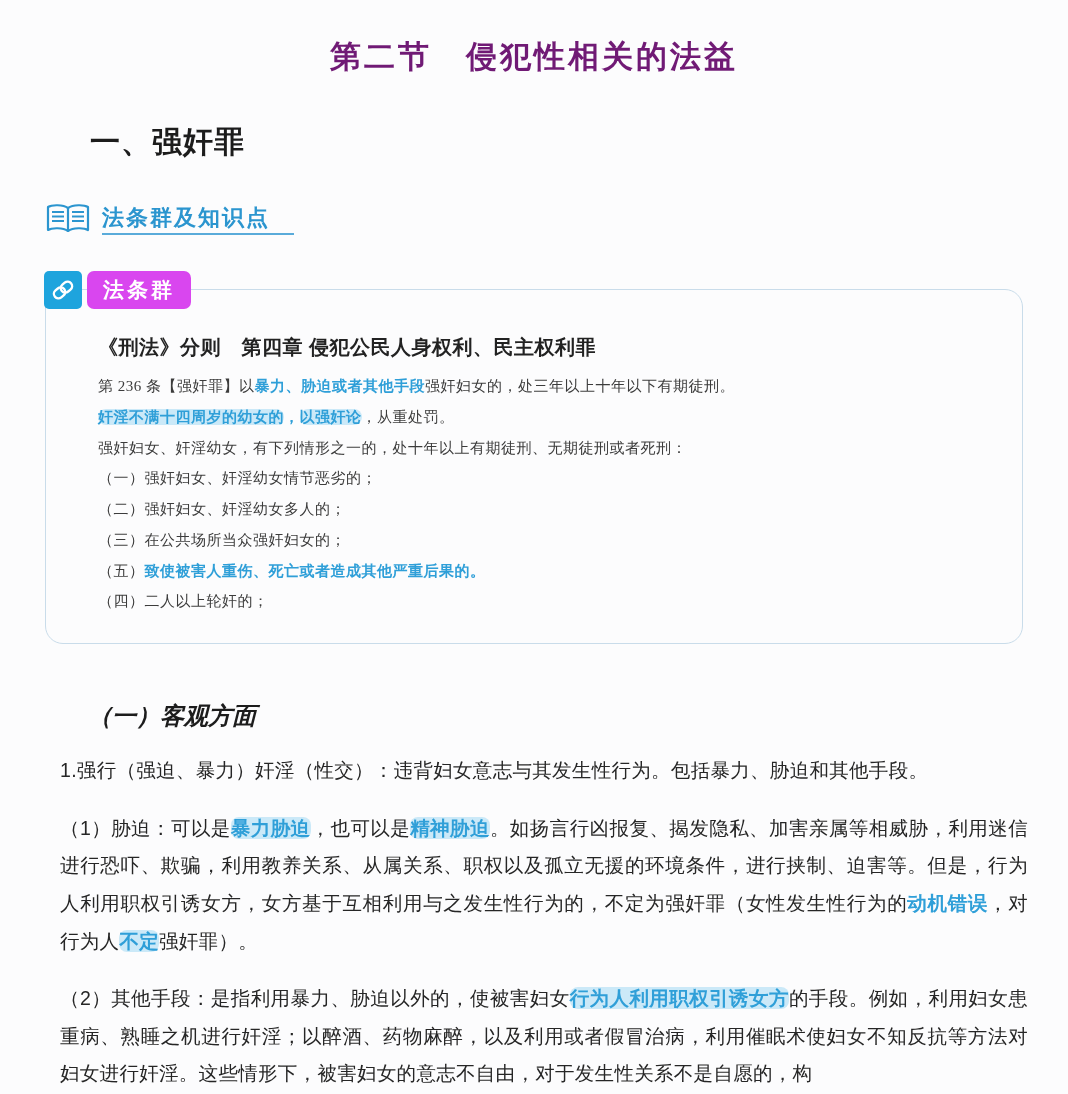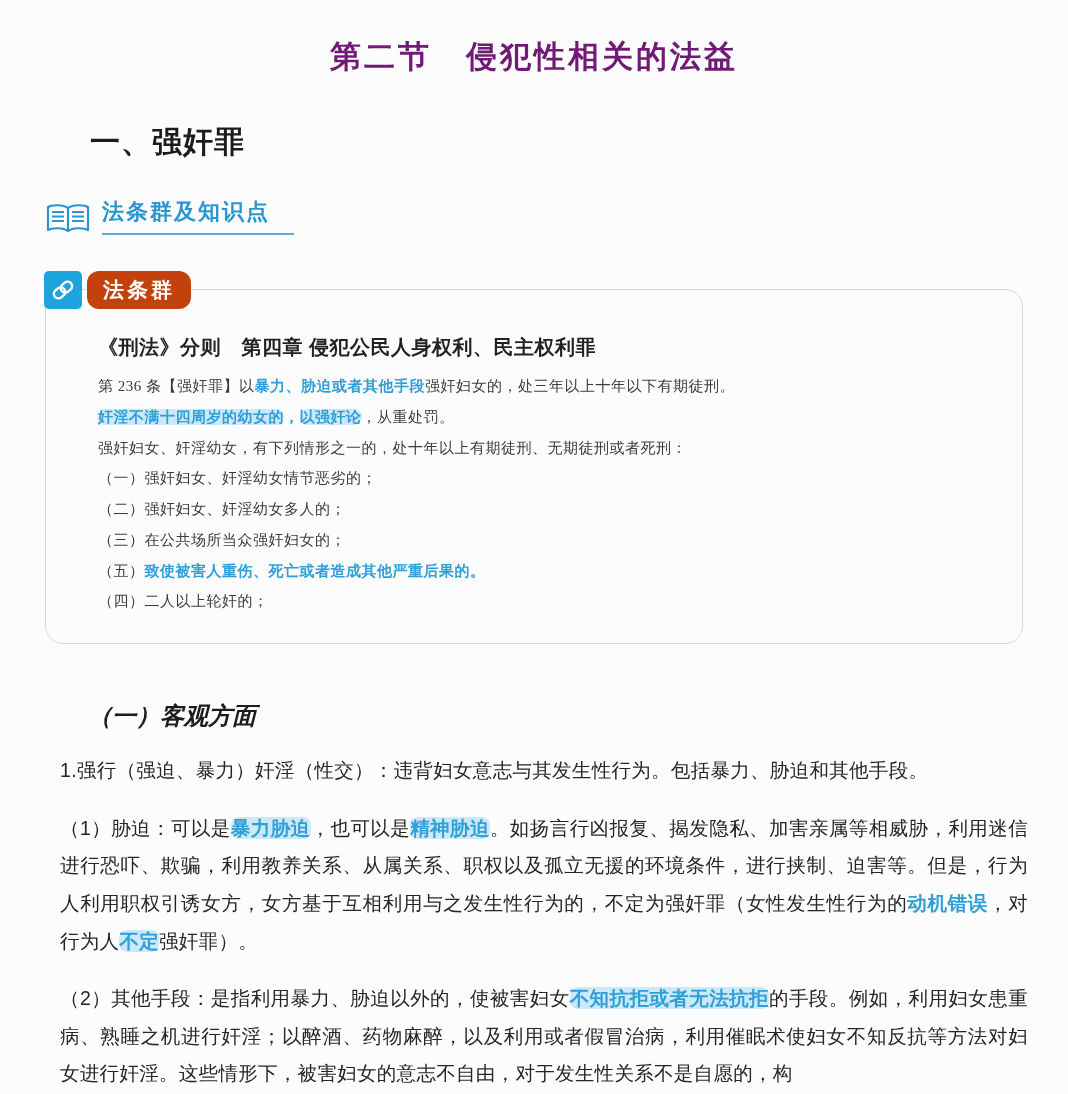--- a/index.html
+++ b/index.html
@@ -31,21 +31,21 @@
   .kh{
     display:flex;align-items:flex-end;
     margin:36px 0 0 46px;
     height:36px;
   }
   .kh .book-icon{display:inline-block;width:44px;height:32px;margin-right:12px;}
   .kh-text{
     display:inline-block;
     font-size:22px;font-weight:bold;color:#2b95cf;
     letter-spacing:2px;
-    padding:0 24px 6px 0;
+    padding:0 24px 0 0;
     border-bottom:2px solid #5aabda;
   }
   
   .law-box{
     position:relative;
     margin:54px auto 0 auto;
     width:978px;
     border:1px solid #c9dcea;
     border-radius:18px;
     padding:44px 38px 26px 52px;
@@ -58,23 +58,23 @@
     display:flex;align-items:center;
   }
   .badge-icon{
     width:38px;height:38px;border-radius:5px;
     background:#1ea4dd;
     display:flex;align-items:center;justify-content:center;
     margin-right:5px;
   }
   .badge-label{
     height:38px;line-height:38px;
-    background:#c2410c;color:#ffffff;
+    background:#d946ef;color:#ffffff;
     font-size:21px;font-weight:bold;letter-spacing:3px;
-    padding:0 16px;border-radius:12px;
+    padding:0 16px;border-radius:7px;
   }
   .law-chapter{
     font-size:20px;font-weight:bold;color:#222;
     margin:0 0 10px 0;letter-spacing:0.5px;
   }
   .law-line{
     font-family:Liberation Serif, serif;
     font-size:15px;color:#3c3c3c;
     line-height:2.05;
     letter-spacing:0.5px;
@@ -139,15 +139,15 @@
     <div class="law-line"><span class="seg-n">（二）强奸妇女、奸淫幼女多人的；</span></div>
     <div class="law-line"><span class="seg-n">（三）在公共场所当众强奸妇女的；</span></div>
     <div class="law-line"><span class="seg-n">（五）</span><span class="seg-b">致使被害人重伤、死亡或者造成其他严重后果的。</span></div>
     <div class="law-line"><span class="seg-n">（四）二人以上轮奸的；</span></div>
   </div>
 
   <h3 class="objective-heading">（一）客观方面</h3>
 
   <p class="body-para"><span class="seg-n">1.强行（强迫、暴力）奸淫（性交）：违背妇女意志与其发生性行为。包括暴力、胁迫和其他手段。</span></p>
   <p class="body-para"><span class="seg-n">（1）胁迫：可以是</span><span class="seg-h">暴力胁迫</span><span class="seg-n">，也可以是</span><span class="seg-h">精神胁迫</span><span class="seg-n">。如扬言行凶报复、揭发隐私、加害亲属等相威胁，利用迷信进行恐吓、欺骗，利用教养关系、从属关系、职权以及孤立无援的环境条件，进行挟制、迫害等。但是，行为人利用职权引诱女方，女方基于互相利用与之发生性行为的，不定为强奸罪（女性发生性行为的</span><span class="seg-b">动机错误</span><span class="seg-n">，对行为人</span><span class="seg-h">不定</span><span class="seg-n">强奸罪）。</span></p>
-  <p class="body-para"><span class="seg-n">（2）其他手段：是指利用暴力、胁迫以外的，使被害妇女</span><span class="seg-h">不知抗拒或者无法抗拒</span><span class="seg-n">的手段。例如，利用妇女患重病、熟睡之机进行奸淫；以醉酒、药物麻醉，以及利用或者假冒治病，利用催眠术使妇女不知反抗等方法对妇女进行奸淫。这些情形下，被害妇女的意志不自由，对于发生性关系不是自愿的，构</span></p>
+  <p class="body-para"><span class="seg-n">（2）其他手段：是指利用暴力、胁迫以外的，使被害妇女</span><span class="seg-h">行为人利用职权引诱女方</span><span class="seg-n">的手段。例如，利用妇女患重病、熟睡之机进行奸淫；以醉酒、药物麻醉，以及利用或者假冒治病，利用催眠术使妇女不知反抗等方法对妇女进行奸淫。这些情形下，被害妇女的意志不自由，对于发生性关系不是自愿的，构</span></p>
 
 </div>
 
 </body></html>

